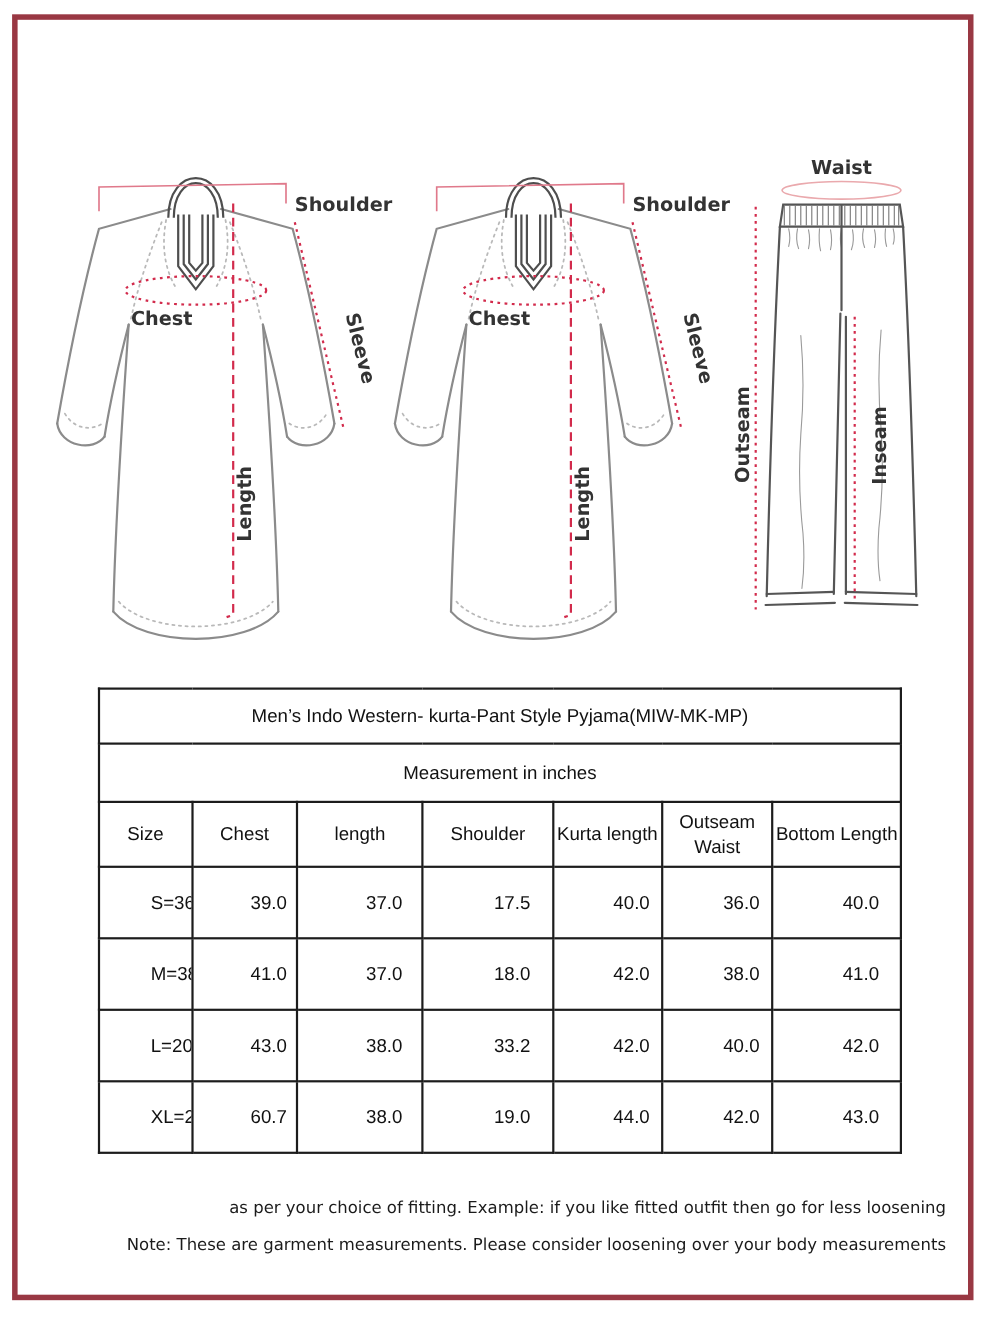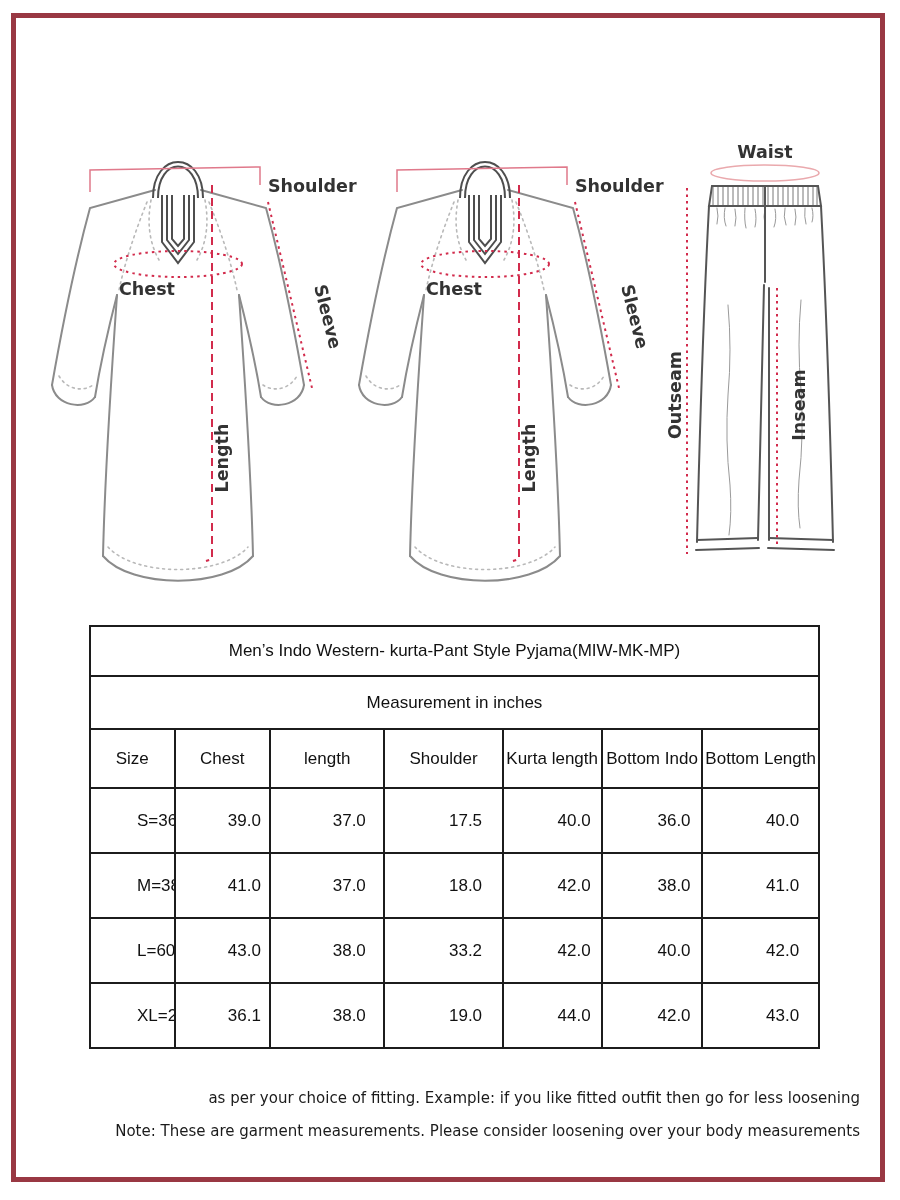--- a/index.html
+++ b/index.html
@@ -177,21 +177,21 @@
       </tr>
       <tr class="r-sub">
         <td colspan="7">Measurement in inches</td>
       </tr>
       <tr class="r-head">
         <td>Size</td>
         <td>Chest</td>
         <td>length</td>
         <td>Shoulder</td>
         <td>Kurta length</td>
-        <td>Bottom Indo</td>
+        <td>Outseam Waist</td>
         <td>Bottom Length</td>
       </tr>
       <tr class="r-data">
         <td>S=36</td>
         <td>39.0</td>
         <td>37.0</td>
         <td>17.5</td>
         <td>40.0</td>
         <td>36.0</td>
         <td>40.0</td>
@@ -199,31 +199,31 @@
       <tr class="r-data">
         <td>M=38</td>
         <td>41.0</td>
         <td>37.0</td>
         <td>18.0</td>
         <td>42.0</td>
         <td>38.0</td>
         <td>41.0</td>
       </tr>
       <tr class="r-data">
-        <td>L=60</td>
+        <td>L=20</td>
         <td>43.0</td>
         <td>38.0</td>
         <td>33.2</td>
         <td>42.0</td>
         <td>40.0</td>
         <td>42.0</td>
       </tr>
       <tr class="r-data">
         <td>XL=21</td>
-        <td>36.1</td>
+        <td>60.7</td>
         <td>38.0</td>
         <td>19.0</td>
         <td>44.0</td>
         <td>42.0</td>
         <td>43.0</td>
       </tr>
     </tbody>
   </table>
 
   <div class="note">

